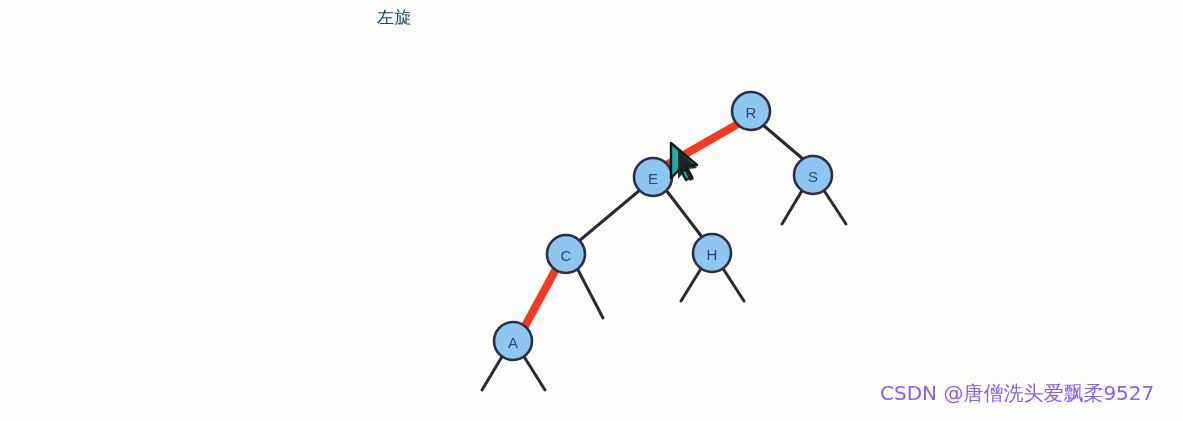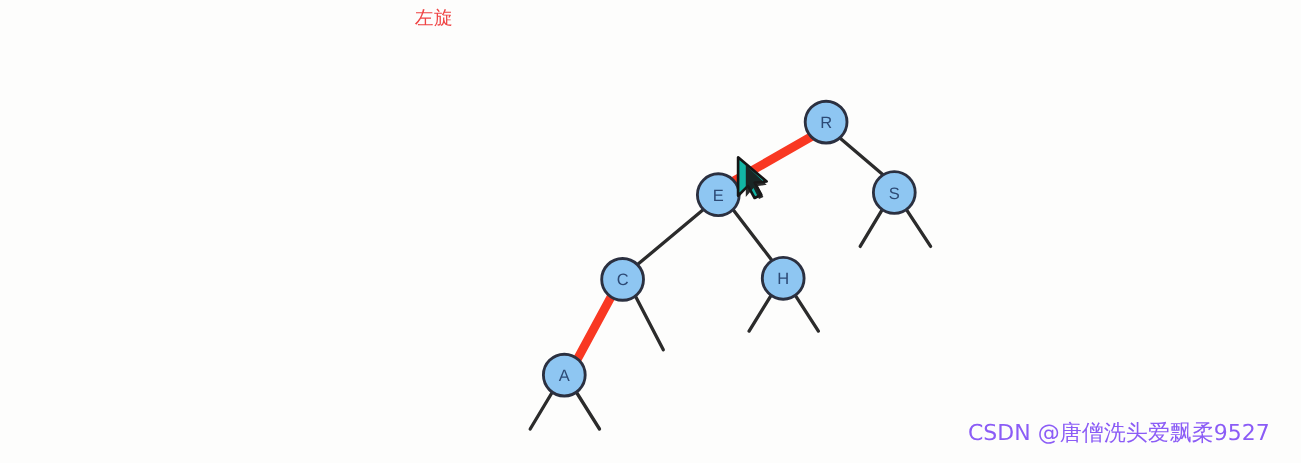--- a/index.html
+++ b/index.html
@@ -14,21 +14,21 @@
     background: #fdfdfc;
     overflow: hidden;
     font-family: "Liberation Sans", "DejaVu Sans", sans-serif;
   }
   #title-label {
     position: absolute;
     left: 377px;
     top: 6px;
     font-size: 17px;
     line-height: 22px;
-    color: #ef4444;
+    color: #0c4a6e;
     letter-spacing: 0.5px;
     font-family: "DejaVu Sans", "Liberation Sans", sans-serif;
     white-space: nowrap;
     user-select: none;
   }
   #tree-svg {
     position: absolute;
     left: 0;
     top: 0;
     width: 1183px;

